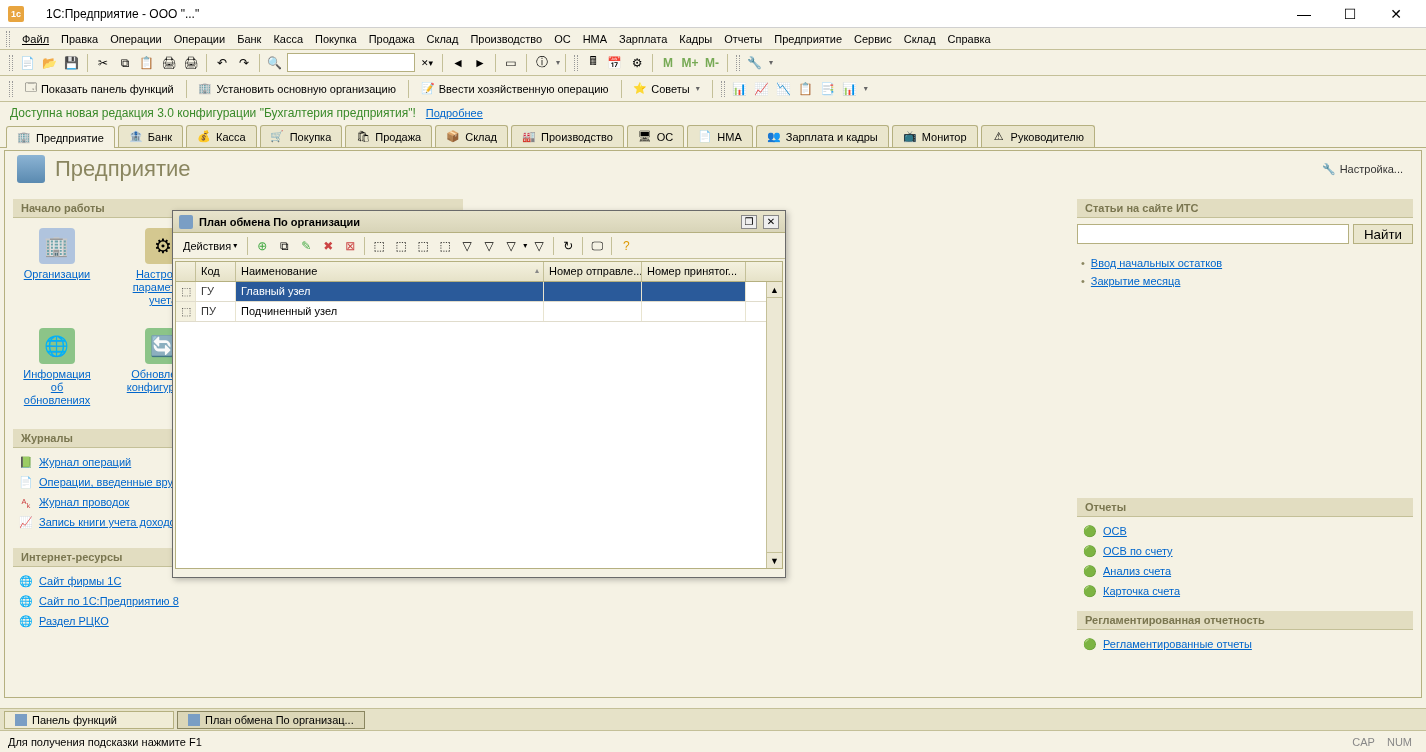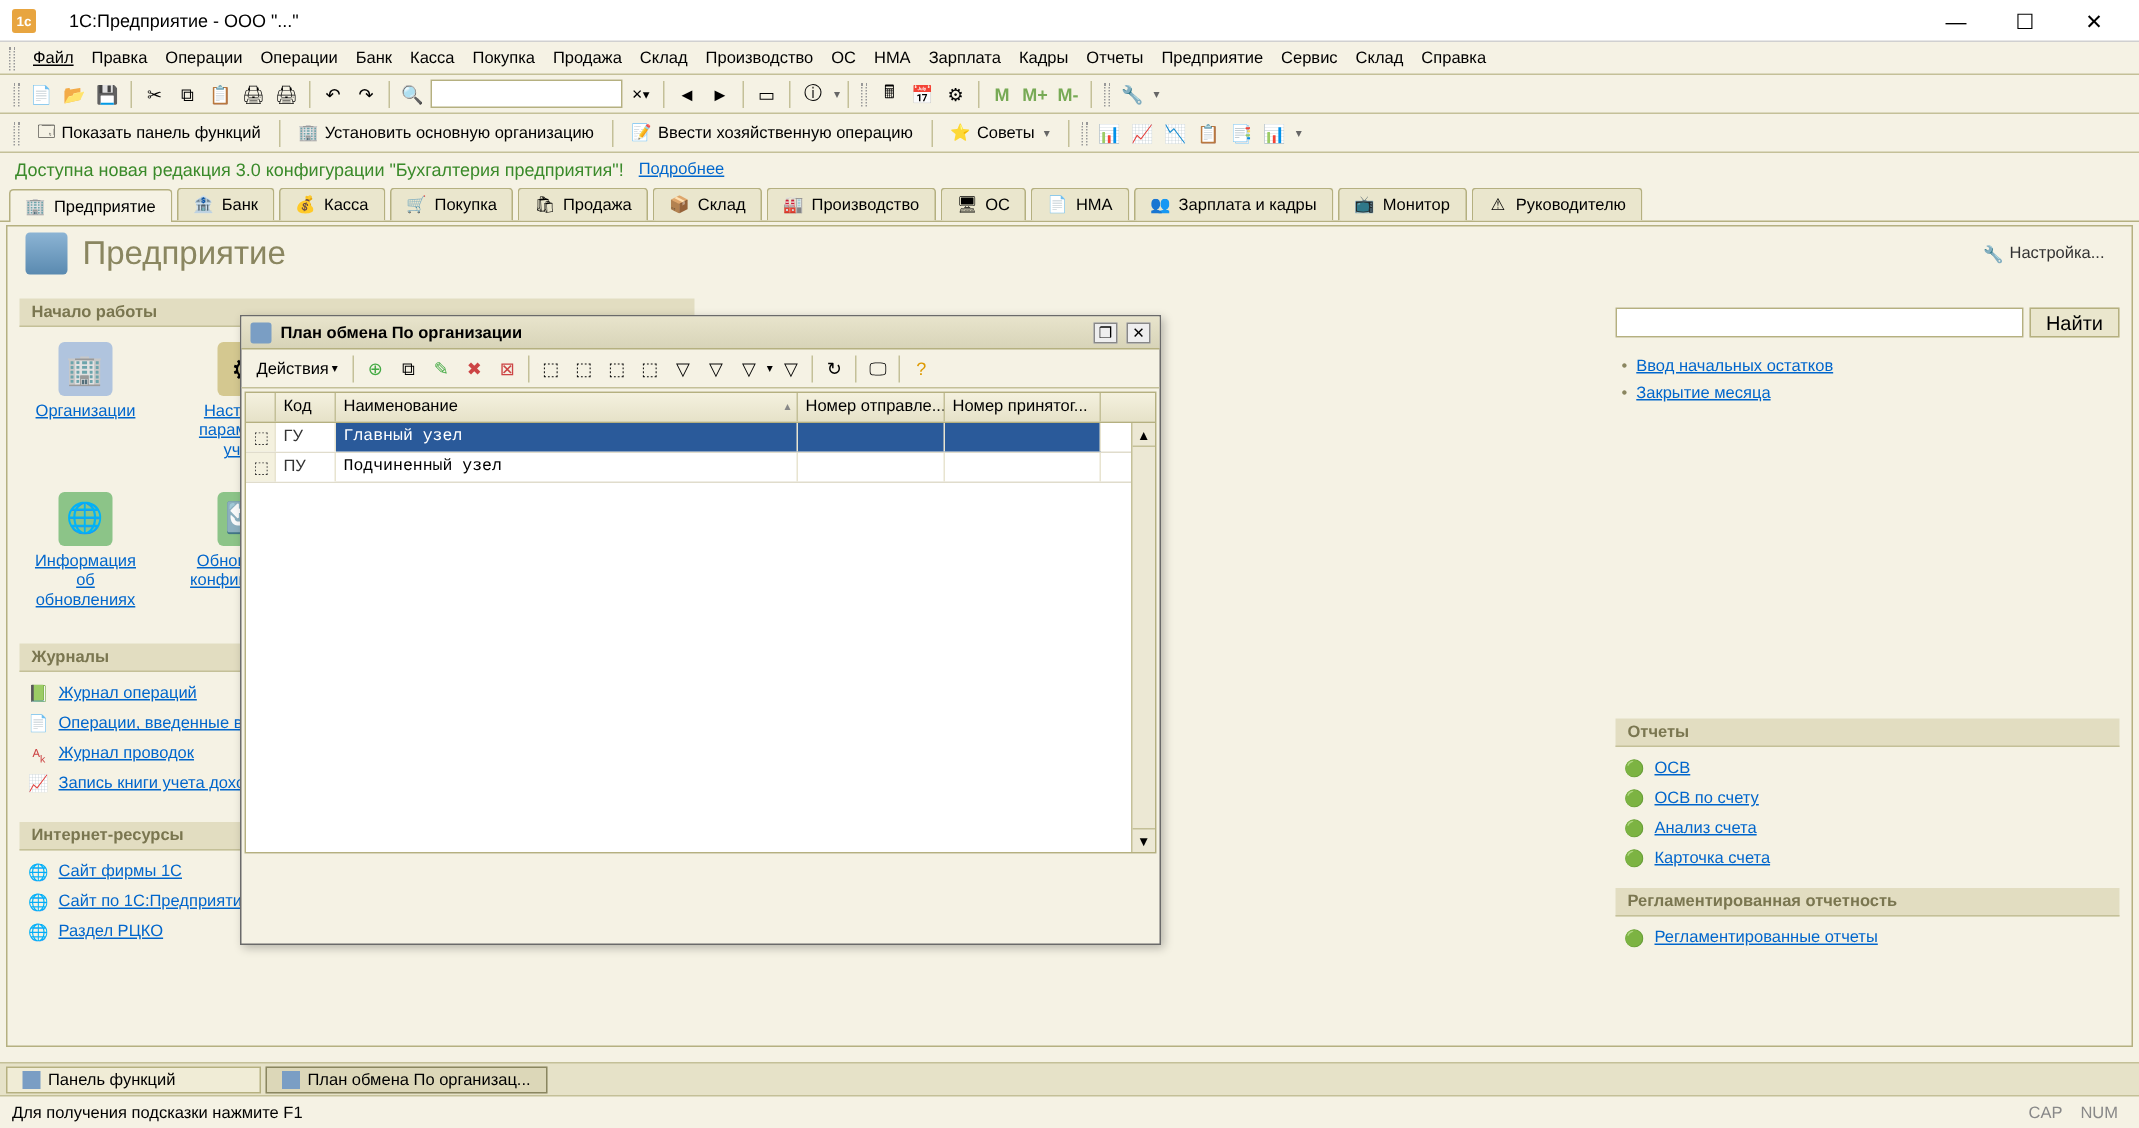--- a/index.html
+++ b/index.html
@@ -63,21 +63,21 @@
 .its-search { display: flex; gap: 4px; padding: 6px 0; }
 .its-search input { flex: 1; height: 20px; border: 1px solid #b5b080; padding: 0 4px; }
 .its-search button { height: 20px; padding: 0 10px; background: #eae6cd; border: 1px solid #b5b080; cursor: pointer; }
 .bullet-list { padding: 4px 4px 12px; }
 .bullet-list .b { display: flex; align-items: center; gap: 6px; padding: 3px 0; }
 .bullet-list .b::before { content: "•"; color: #8a8660; }
 .reports { margin-top: 196px; }
 .reg { margin-top: 6px; }
 
 
-.modal { position: absolute; left: 160px; top: 210px; width: 614px; height: 420px; background: #f5f2e4; border: 1px solid #6a6a6a; box-shadow: 2px 2px 6px rgba(0,0,0,0.25); }
+.modal { position: absolute; left: 172px; top: 210px; width: 614px; height: 368px; background: #f5f2e4; border: 1px solid #6a6a6a; box-shadow: 2px 2px 6px rgba(0,0,0,0.25); }
 .modal-title { height: 22px; background: linear-gradient(#e8e4cc,#d8d4b8); display: flex; align-items: center; padding: 0 6px; gap: 6px; border-bottom: 1px solid #b5b080; }
 .modal-title .mico { width: 14px; height: 14px; background: #7a9ec4; border-radius: 2px; }
 .modal-title .mt { flex: 1; font-weight: bold; font-size: 11px; }
 .modal-title .mbtn { width: 16px; height: 14px; border: 1px solid #888; background: #eee; display: flex; align-items: center; justify-content: center; font-size: 10px; cursor: pointer; }
 .modal-tb { height: 26px; display: flex; align-items: center; padding: 0 4px; gap: 2px; border-bottom: 1px solid #c4c098; }
 .modal-tb .act { padding: 2px 6px; cursor: pointer; display: flex; align-items: center; gap: 2px; }
 .modal-tb .tbtn2 { width: 20px; height: 20px; display: flex; align-items: center; justify-content: center; cursor: pointer; border: 1px solid transparent; font-size: 12px; }
 .modal-tb .sep2 { width: 1px; height: 18px; background: #c4c098; margin: 0 2px; }
 
 .grid { border: 1px solid #b5b080; margin: 2px; background: #fff; height: 308px; position: relative; }
@@ -87,21 +87,21 @@
 .gh-c1 { width: 40px; }
 .gh-c2 { width: 308px; position: relative; }
 .gh-c2 .sort { position: absolute; right: 4px; top: 4px; font-size: 8px; color: #888; }
 .gh-c3 { width: 98px; }
 .gh-c4 { width: 104px; }
 .grid-body .gr { display: flex; height: 20px; border-bottom: 1px solid #e0dccc; }
 .grid-body .gr.sel .gc { background: #2a5a9a; color: #fff; }
 .grid-body .gc { border-right: 1px solid #e8e4d0; padding: 3px 5px; overflow: hidden; white-space: nowrap; }
 .grid-body .gc.c0 { width: 20px; text-align: center; background: #f4f1df !important; color: #333 !important; }
 .grid-body .gc.c1 { width: 40px; background: #fff !important; color: #333 !important; }
-.grid-body .gc.c2 { width: 308px; font-family: Liberation Mono, monospace; }
+.grid-body .gc.c2 { width: 308px; }
 .grid-body .gc.c3 { width: 98px; }
 .grid-body .gc.c4 { width: 104px; }
 .grid-vsb { position: absolute; right: 0; top: 20px; bottom: 0; width: 16px; background: #ece8d4; border-left: 1px solid #c4c098; }
 .grid-vsb .up,.grid-vsb .dn { height: 16px; display: flex; align-items: center; justify-content: center; font-size: 9px; cursor: pointer; border-bottom: 1px solid #c4c098; }
 .grid-vsb .dn { position: absolute; bottom: 0; width: 100%; border-top: 1px solid #c4c098; border-bottom: none; }
 
 
 .taskbar { position: absolute; left: 0; right: 0; bottom: 22px; height: 22px; background: #e6e2c8; border-top: 1px solid #c4c098; display: flex; align-items: center; padding: 0 4px; gap: 3px; }
 .taskbar .task { height: 18px; padding: 0 10px; display: flex; align-items: center; gap: 5px; background: #f0ecd6; border: 1px solid #b5b080; cursor: pointer; font-size: 11px; min-width: 170px; }
 .taskbar .task.active { background: #dcd7b8; border-color: #8a8660; }
@@ -330,20 +330,21 @@
           </div>
         <div class="link-row">
             <span class="lico">🌐</span>
             <a>Раздел РЦКО</a>
           </div>
       </div>
     </div>
   </div>
 
   <div class="ws-right">
+    <div class="section-title">Статьи на сайте ИТС</div>
     <div class="its-search">
       <input style="">
       <button>Найти</button>
     </div>
     <div class="bullet-list">
       <div class="b">
           <a>Ввод начальных остатков</a>
         </div>
       <div class="b">
           <a>Закрытие месяца</a>

